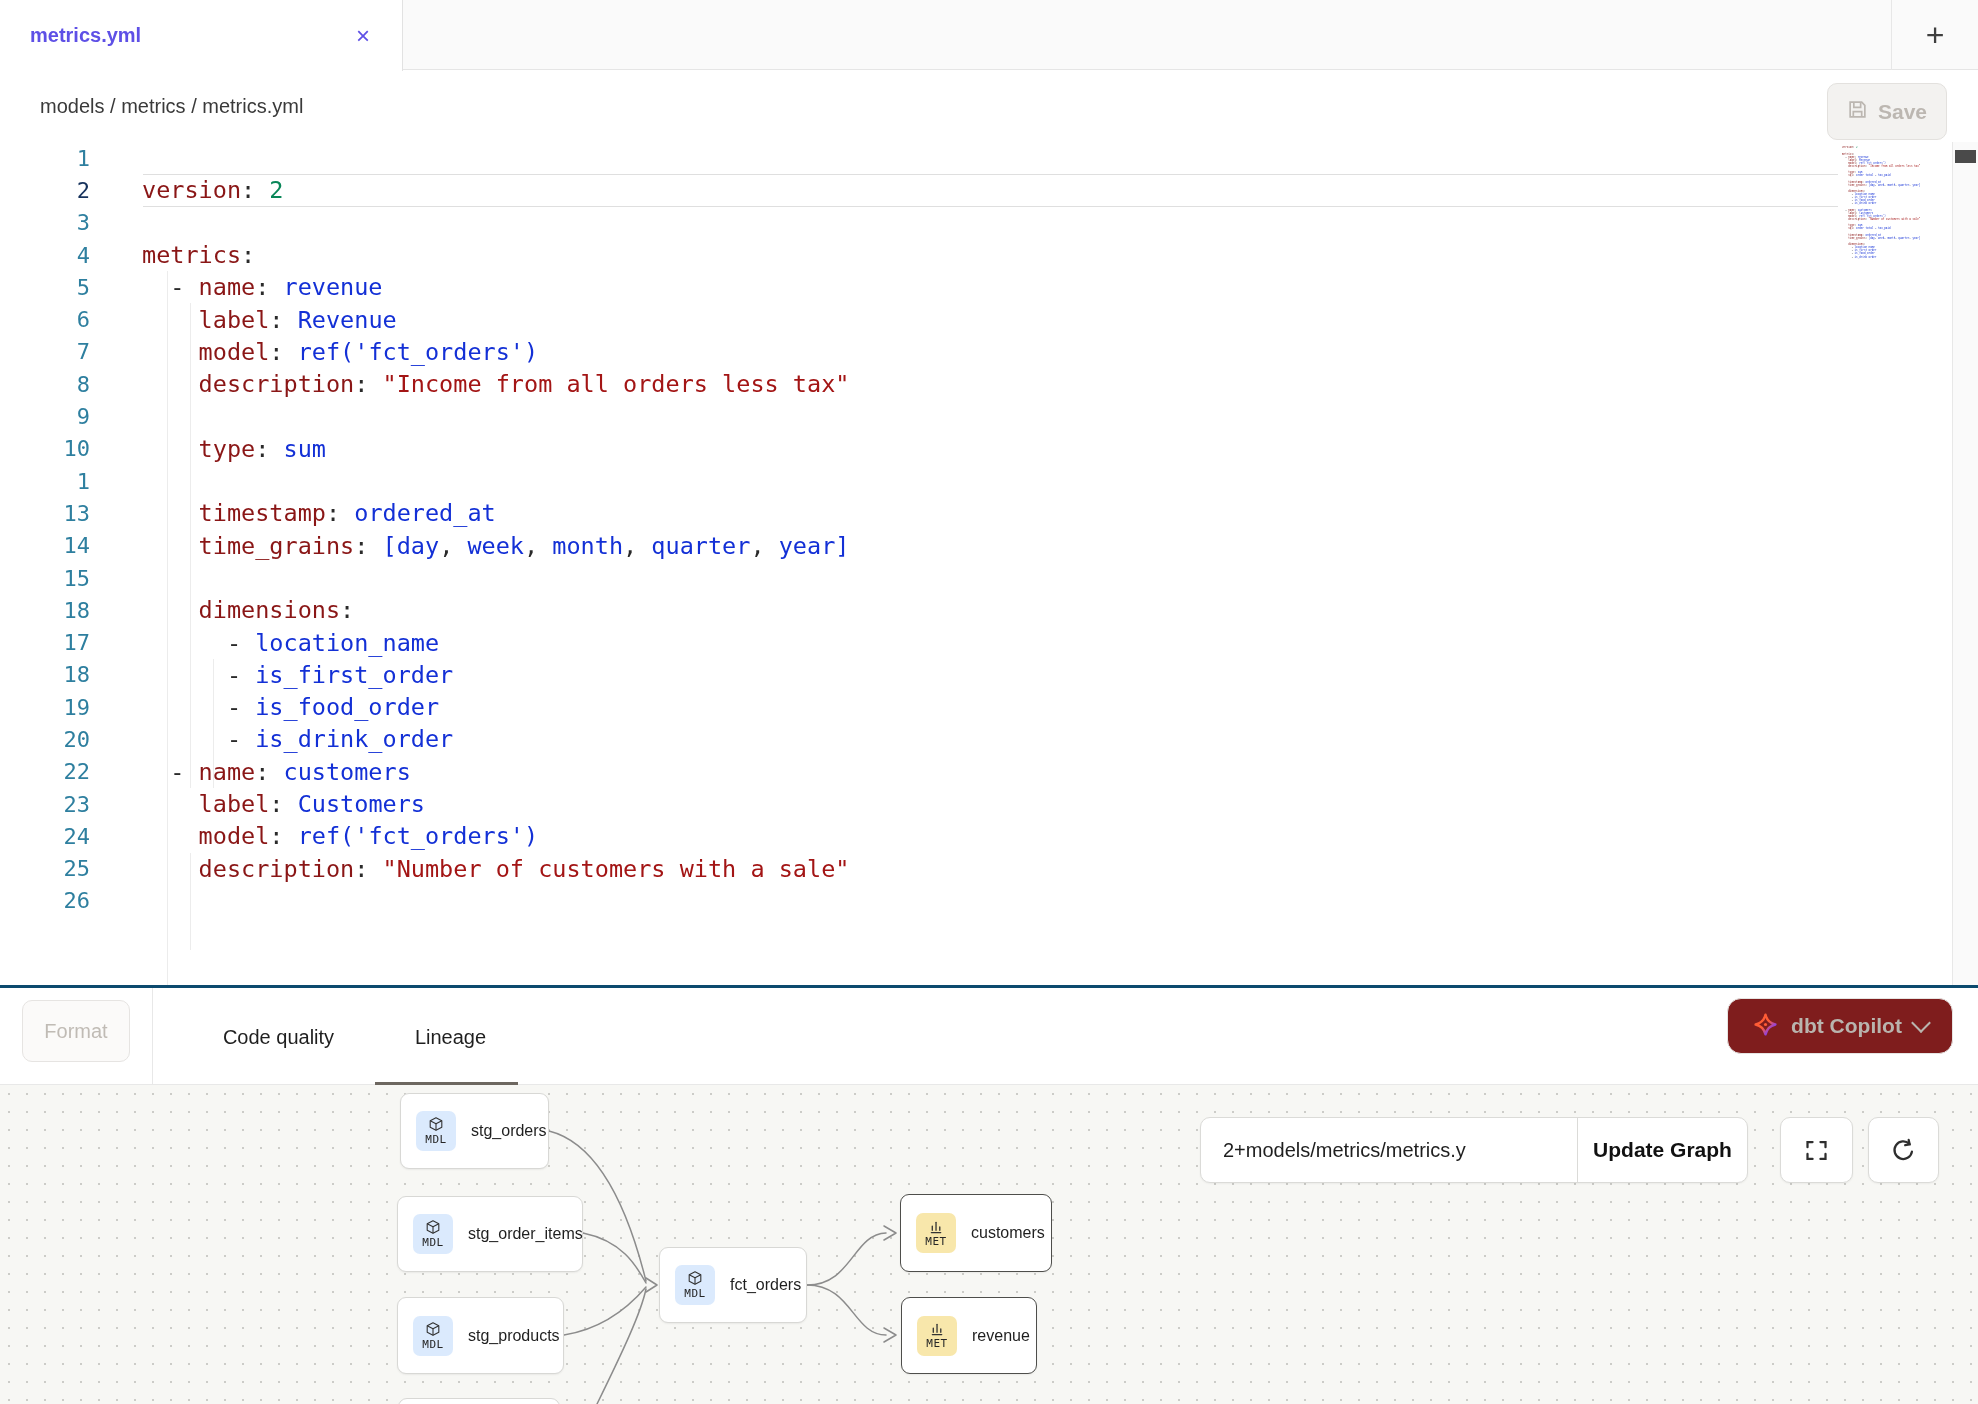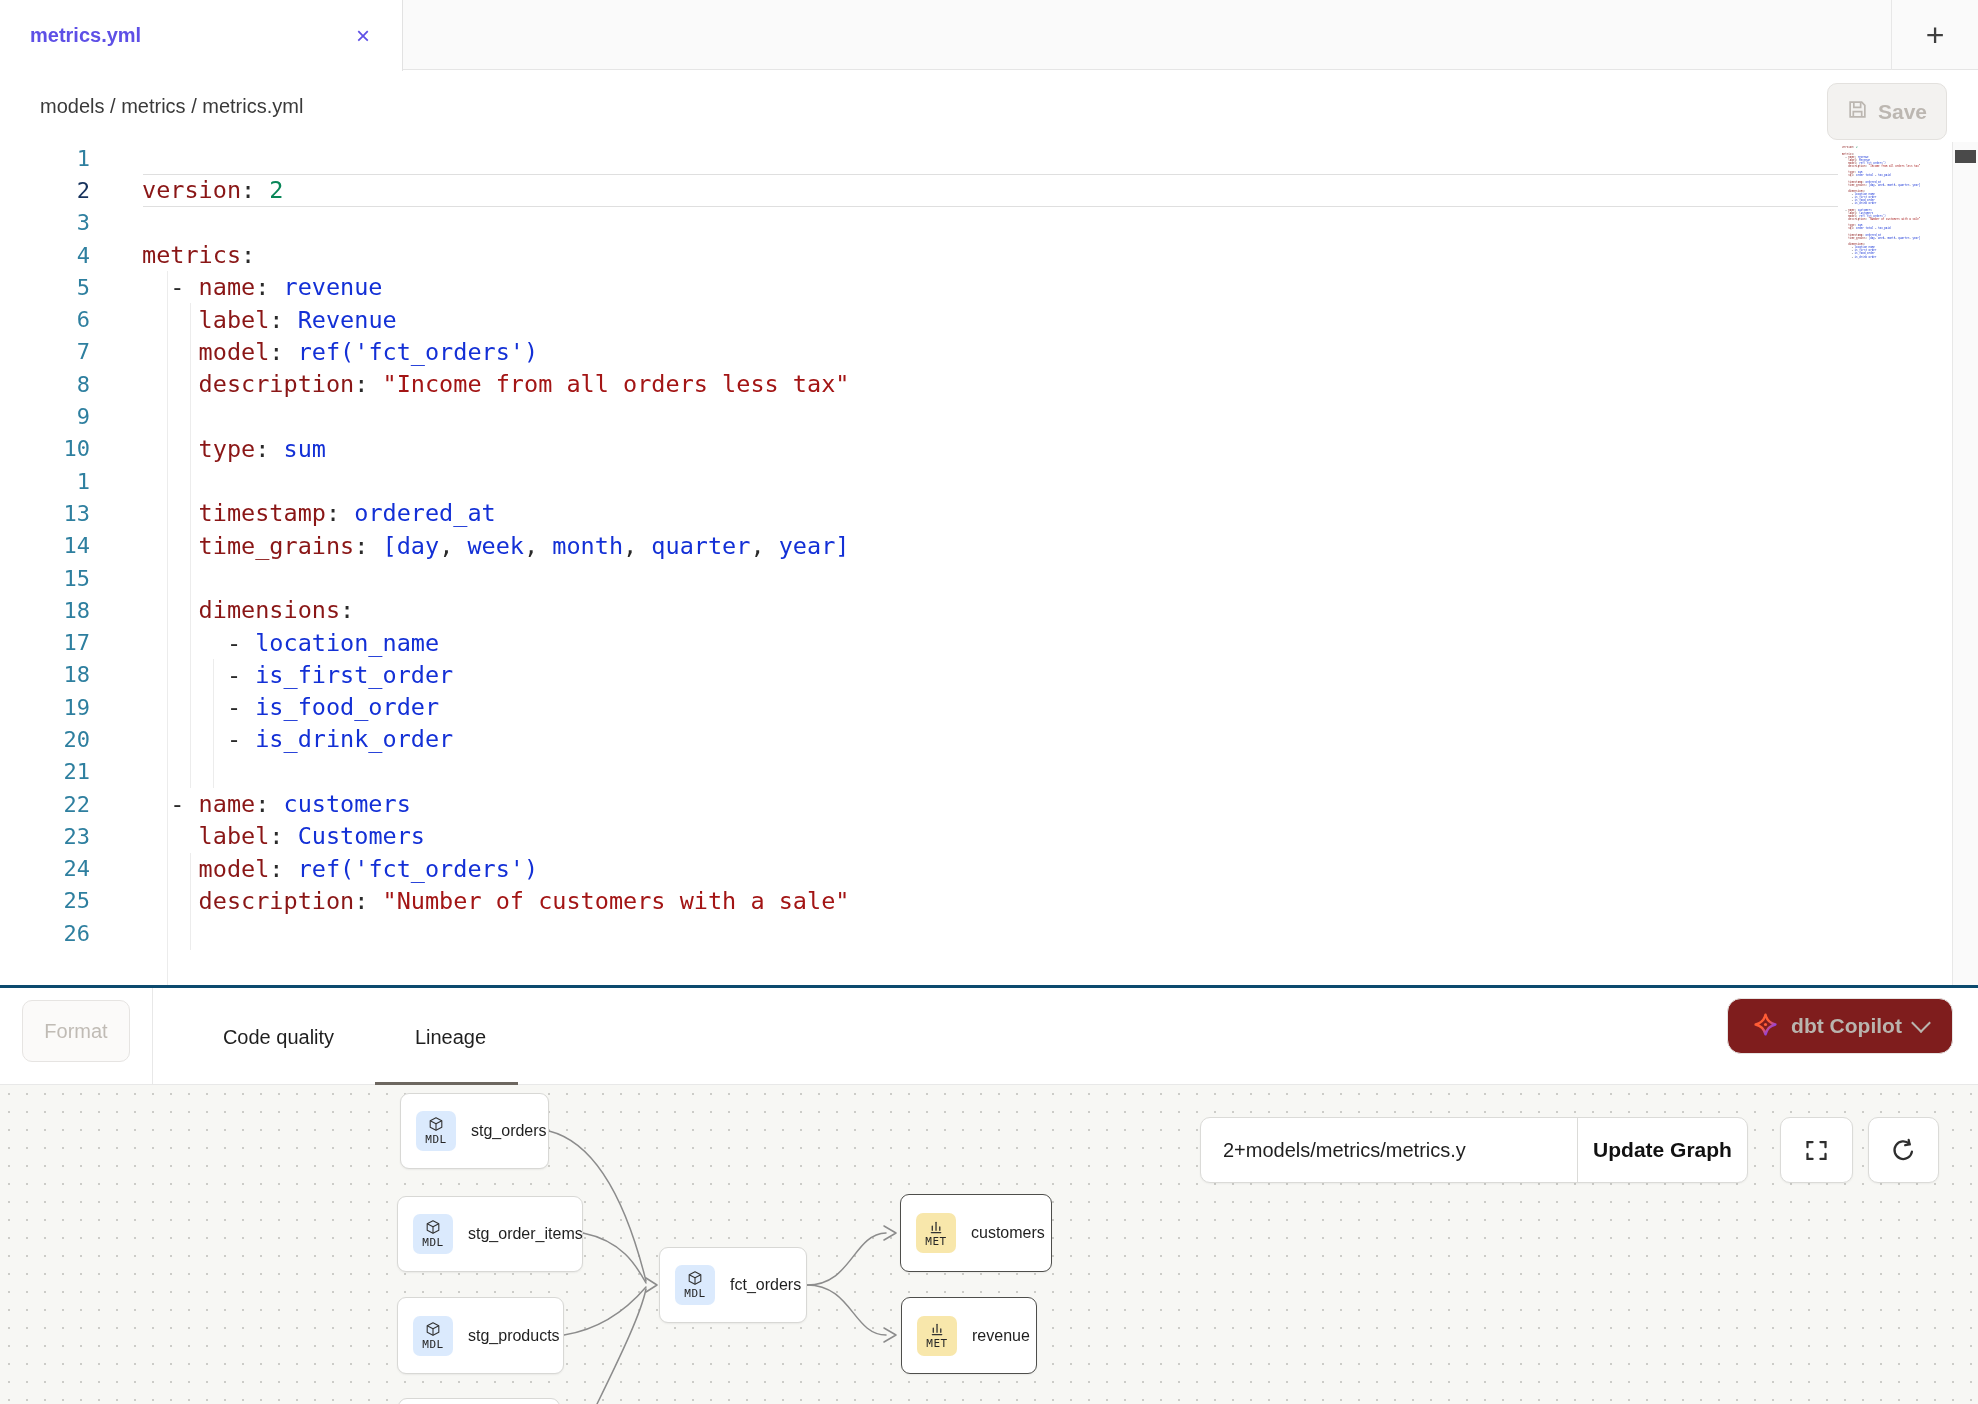--- a/index.html
+++ b/index.html
@@ -177,24 +177,20 @@
           <span class="ln">18</span>
           <span class="code"><span class="tok-p">      - </span><span class="tok-b">is_first_order</span></span>
         </div>
         <div class="row">
           <span class="ln">19</span>
           <span class="code"><span class="tok-p">      - </span><span class="tok-b">is_food_order</span></span>
         </div>
         <div class="row">
           <span class="ln">20</span>
           <span class="code"><span class="tok-p">      - </span><span class="tok-b">is_drink_order</span></span>
-        </div>
-        <div class="row">
-          <span class="ln">21</span>
-          <span class="code"></span>
         </div>
         <div class="row">
           <span class="ln">22</span>
           <span class="code"><span class="tok-p">  - </span><span class="tok-k">name</span><span class="tok-p">: </span><span class="tok-b">customers</span></span>
         </div>
         <div class="row">
           <span class="ln">23</span>
           <span class="code"><span class="tok-p">    </span><span class="tok-k">label</span><span class="tok-p">: </span><span class="tok-b">Customers</span></span>
         </div>
         <div class="row">

